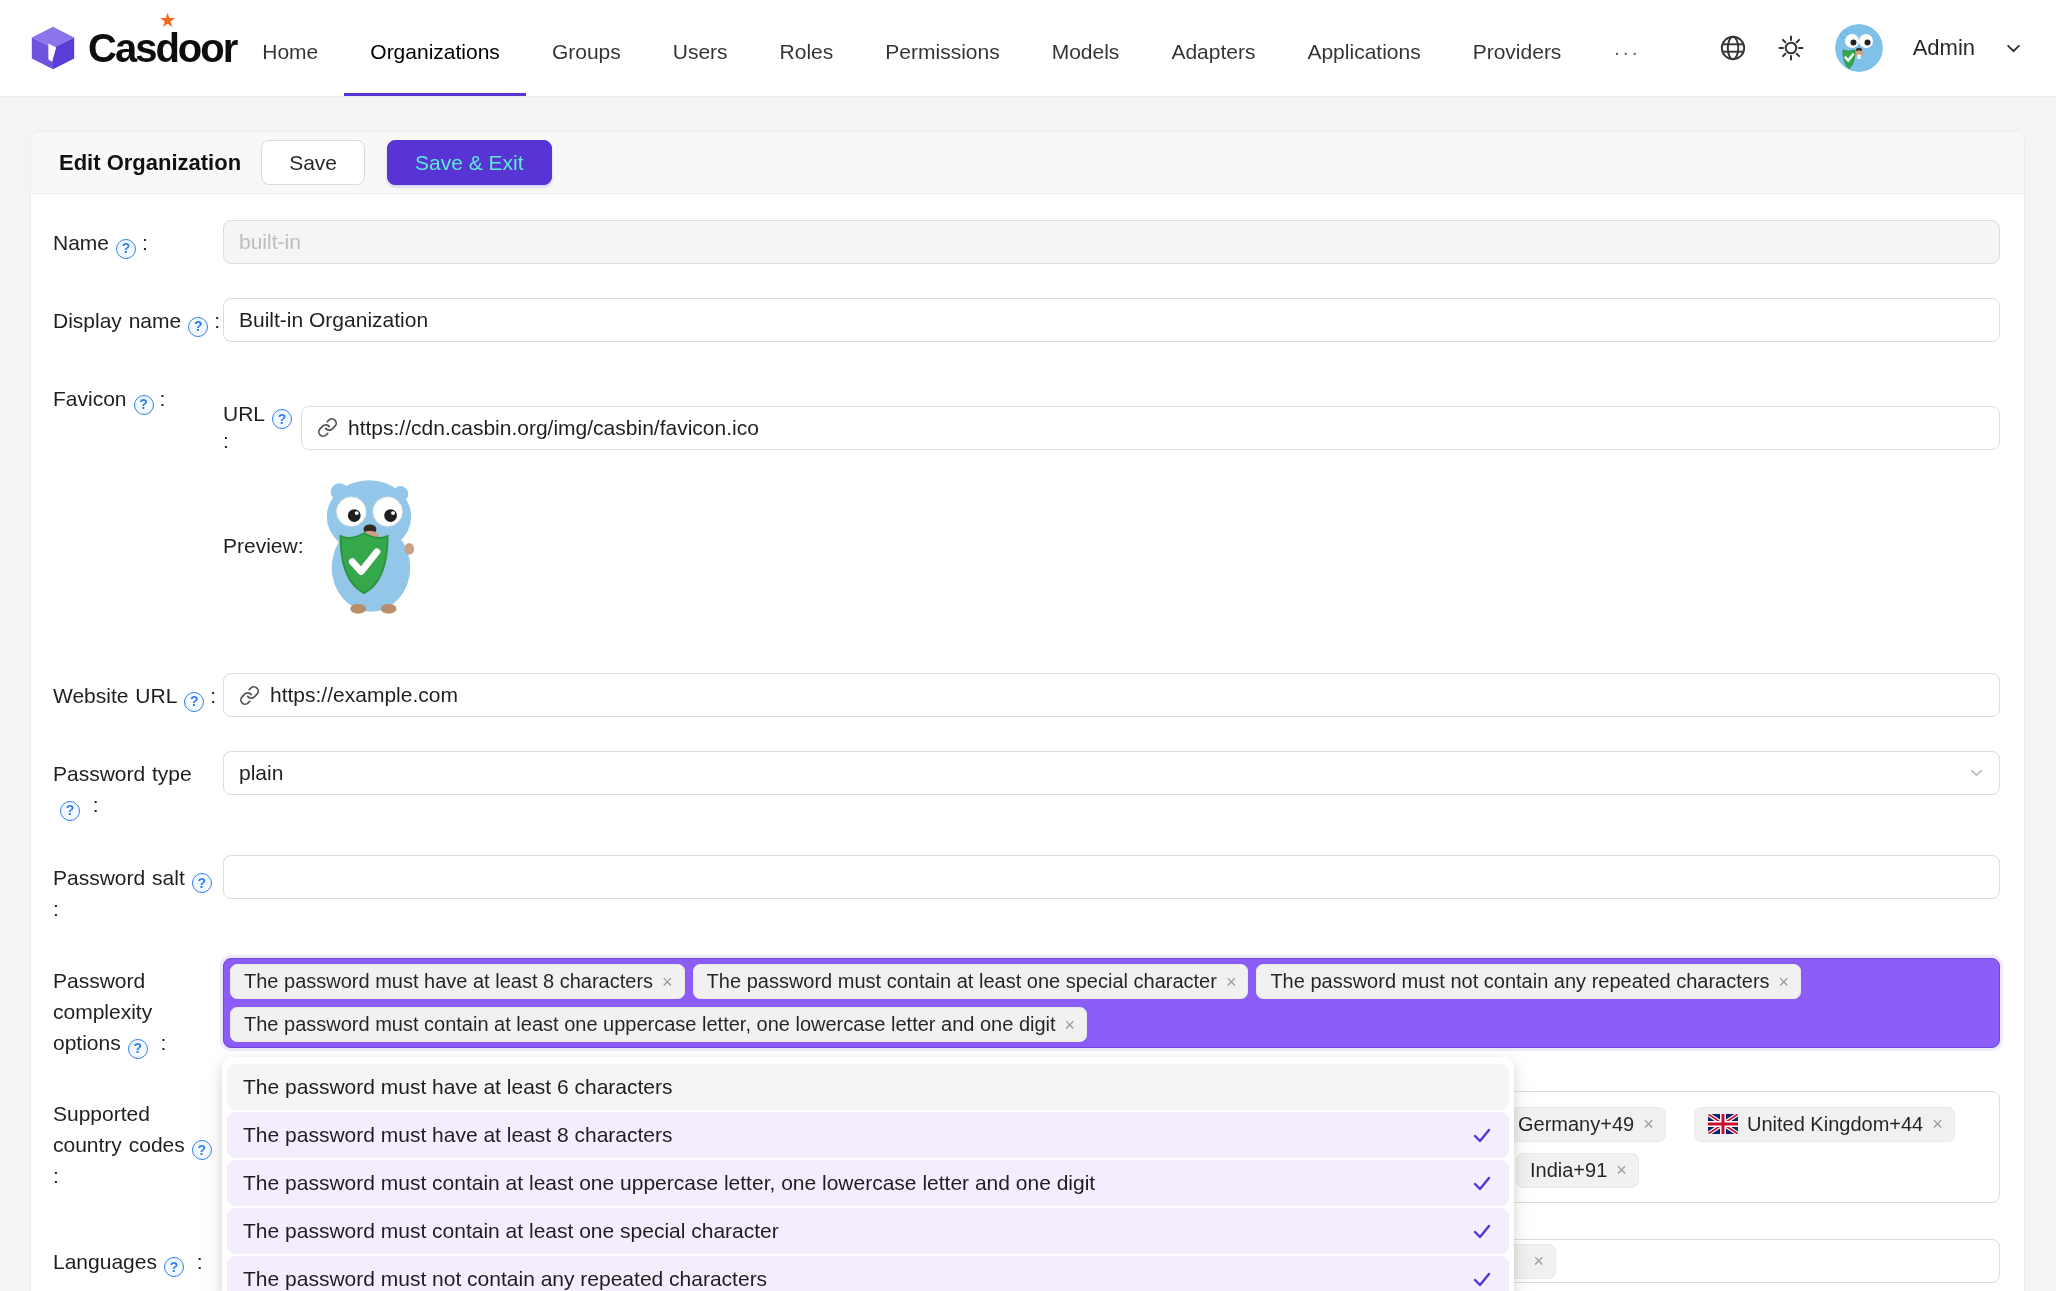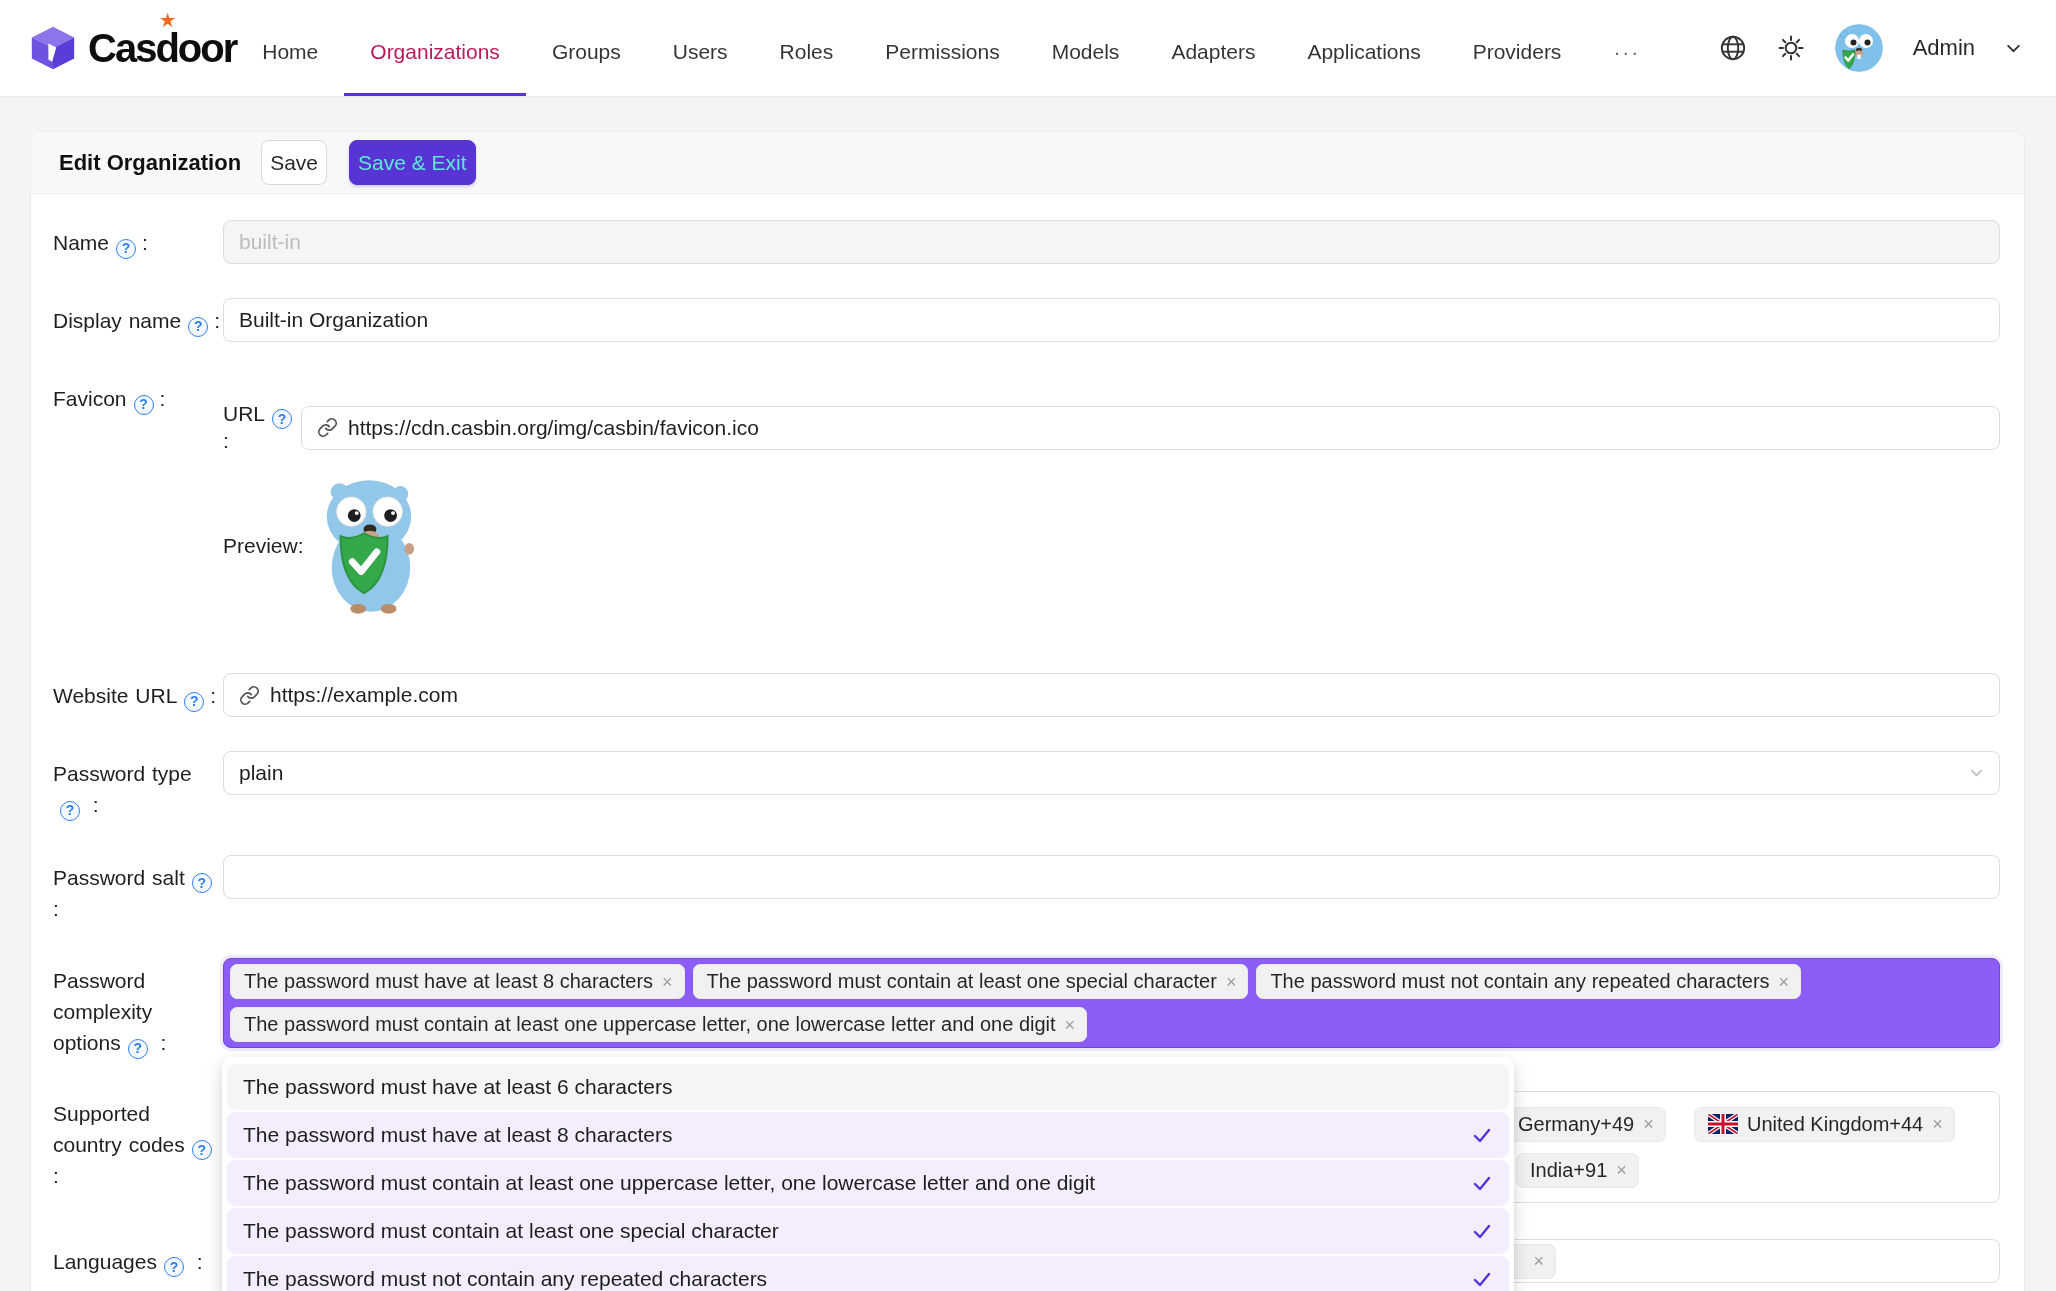--- a/index.html
+++ b/index.html
@@ -16,34 +16,34 @@
   .navbar { height:97px; background:#fff; border-bottom:1px solid #ebebeb;
             display:flex; align-items:stretch; padding:0 34px 0 30px; }
   .brand { display:flex; align-items:center; gap:12px; cursor:pointer; }
   .brand-text { font-size:40px; font-weight:800; letter-spacing:-2px; color:#0d0d0d; white-space:nowrap; }
   .d-wrap { position:relative; display:inline-block; }
   .brand-star { position:absolute; top:-16px; left:50%; transform:translateX(-50%);
                 font-size:17px; color:#f26a1e; text-shadow:0 0 2px #fff; }
   .nav-menu { display:flex; align-items:stretch; }
   .nav-item { display:flex; align-items:center; padding:0 26px; font-size:21px;
               color:rgba(0,0,0,0.80); border-bottom:3px solid transparent; cursor:pointer; white-space:nowrap;margin-top:11px; }
-  .nav-item.active { color:#be185d; border-bottom-color:#5734d3; }
+  .nav-item.active { color:#000000; border-bottom-color:#5734d3; }
   .nav-item.more { color:rgba(0,0,0,0.60); letter-spacing:2px; }
   .nav-right { margin-left:auto; display:flex; align-items:center; gap:30px; }
   .icon-btn { display:flex; align-items:center; cursor:pointer; }
   .avatar { width:48px; height:48px; border-radius:50%; overflow:hidden; flex:none; cursor:pointer; }
   .nav-user { font-size:22px; color:rgba(0,0,0,0.85); cursor:pointer; }
 
   
   .page { padding:34px 31px 0 30px; }
   .card { background:#fff; border:1px solid #ececec; border-radius:10px; min-height:1130px; }
   .card-header { height:62px; background:#f8f8f8; border-bottom:1px solid #ececec;
                  border-radius:10px 10px 0 0; display:flex; align-items:center; padding:0 28px; }
   .card-title { font-size:22px; font-weight:700; color:#111; margin-right:20px; }
-  .btn { font-size:21px; border-radius:8px; padding:8px 8px; cursor:pointer; line-height:1.3; }
+  .btn { font-size:21px; border-radius:8px; padding:8px 27px; cursor:pointer; line-height:1.3; }
   .btn-default { background:#fff; border:1px solid #d9d9d9; color:rgba(0,0,0,0.85); }
   .btn-primary { background:#5734d3; border:1px solid #5734d3; color:#5eead4; margin-left:22px;
                  box-shadow:0 2px 3px rgba(87,52,211,0.22); }
   .card-body { padding:26px 24px 60px 22px; position:relative; }
 
   
   .form-row { display:flex; align-items:flex-start; margin-bottom:34px; }
   .form-label { flex:0 0 170px; width:170px; font-size:21px; line-height:31px;
                 padding-top:7px; color:rgba(0,0,0,0.88); word-spacing:1px; }
   .form-control { flex:1; min-width:0; position:relative; }

